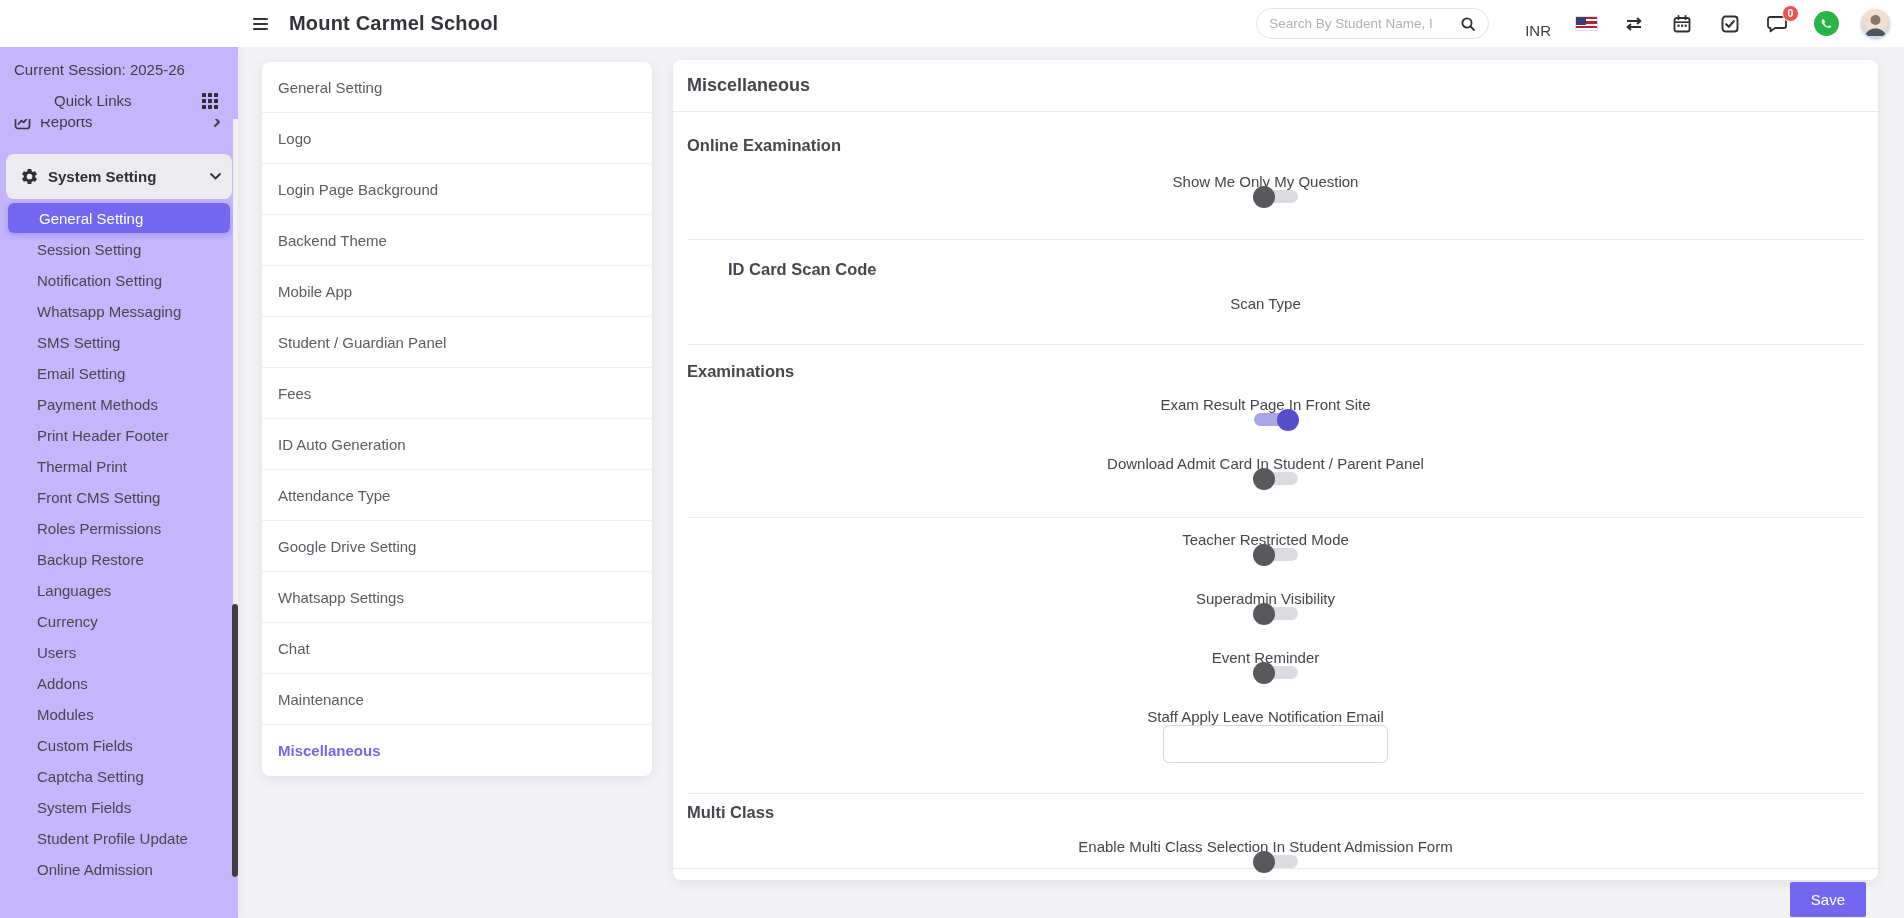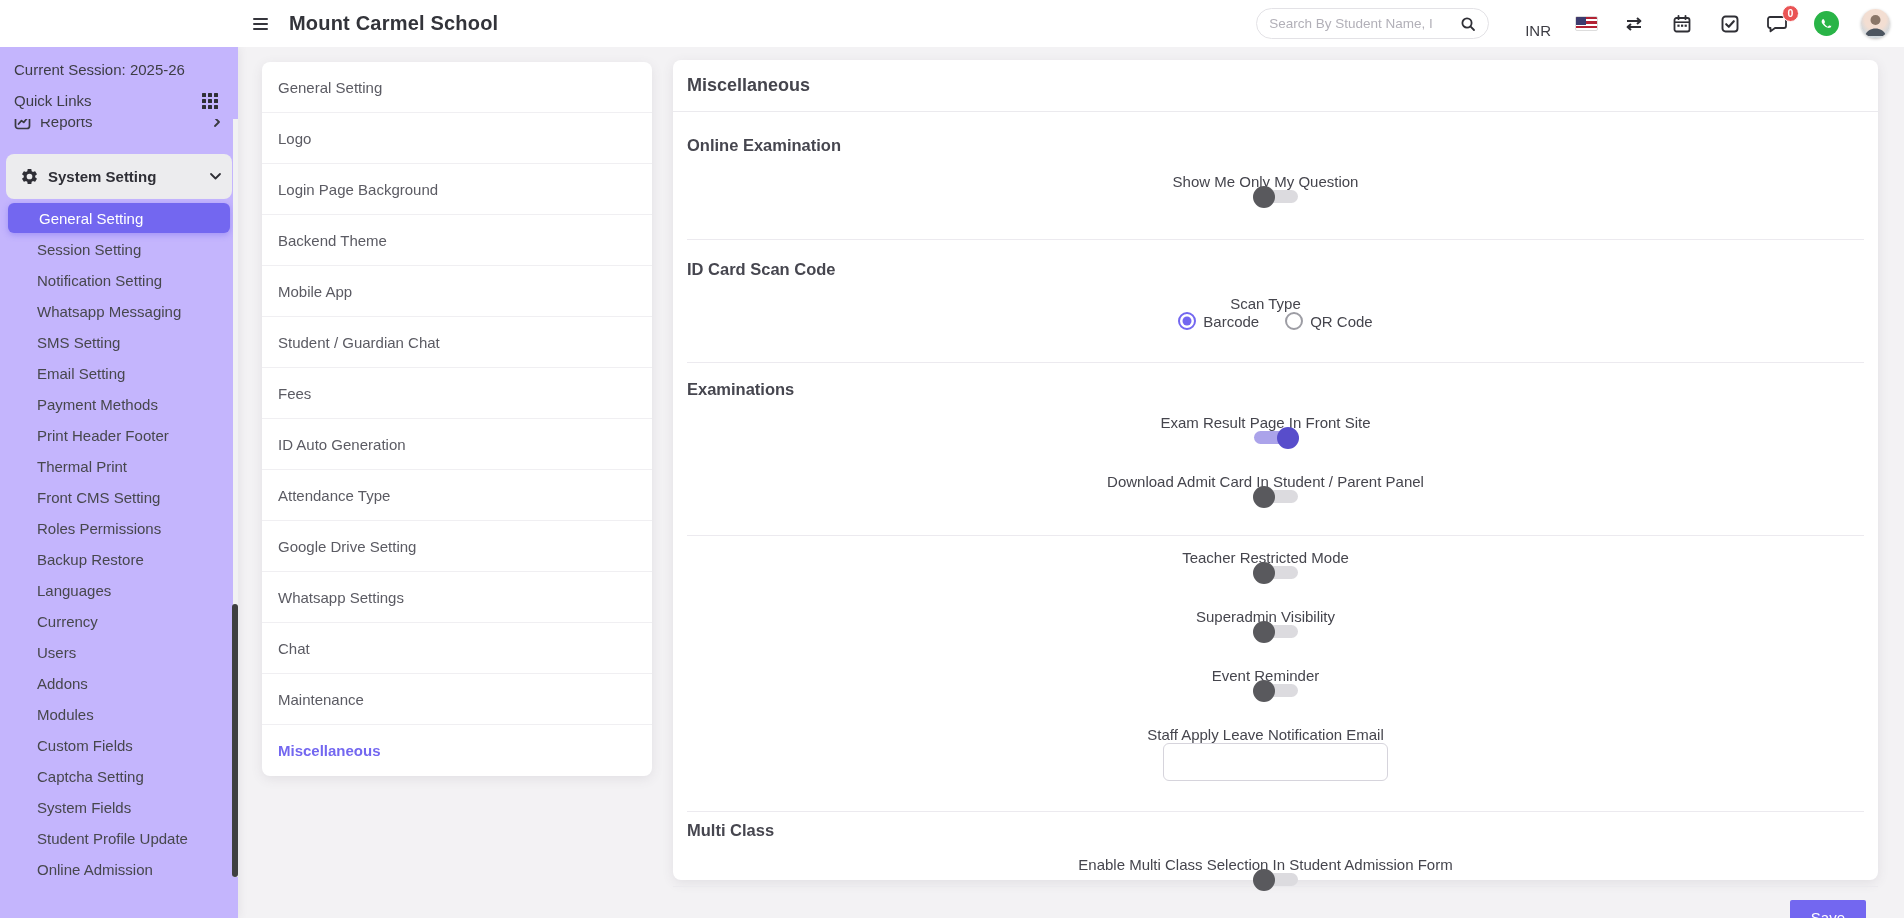--- a/index.html
+++ b/index.html
@@ -54,21 +54,21 @@
 
   
   .sidebar {
     position:absolute; left:0; top:47px; width:238px; height:871px;
     background:#c4b5fd;
     box-shadow:2px 0 8px rgba(75,70,92,.08);
     z-index:20;
     padding-top:8px;
   }
   .session-label { font-size:15px; color:#3d3d44; padding:6px 14px 0; }
-  .quicklinks-row { display:flex; align-items:center; justify-content:space-between; padding:14px 20px 10px 14px; }
+  .quicklinks-row { display:flex; align-items:center; justify-content:space-between; padding:14px 20px 10px 14px;margin-left:40px; }
   .quicklinks-label { font-size:15px; color:#3d3d44; }
   .grid-icon { display:grid; grid-template-columns:repeat(3,4px); grid-auto-rows:4px; gap:2px; cursor:pointer; }
   .grid-icon i { background:#2f2f35; border-radius:.5px; }
   .menu-scroll { position:relative; height:758px; overflow:hidden; padding:0 6px; }
   .menu-item-top {
     display:flex; align-items:center; gap:9px;
     padding:10px 10px 10px 8px; margin-top:-16px;
     font-size:15px; font-weight:500; color:#3d3d44; cursor:pointer;
   }
   .menu-item-top .grow { flex:1; }
@@ -116,21 +116,21 @@
   }
   .card-header { padding:15px 14px; border-bottom:1px solid #ebeaee; }
   .card-title { font-size:18px; color:#45454d; }
   .card-body { flex:1; padding:0 14px; }
   .section-title { font-size:16.5px; color:#46464f; }
   .setting-row { display:flex; align-items:center;flex-direction:column; }
   .setting-row .label { flex:0 0 42.3%; font-size:15px; color:#45454d; padding-right:20px; }
   .control { flex:1; display:flex; align-items:center; }
   .divider { border-top:1px solid #eceaef; }
 
-  .mt24 { margin-top:24px; } .mt20 { margin-top:20px; } .mt18 { margin-top:18px; }
+  .mt24 { margin-top:24px; } .mt20 { margin-top:20px;margin-left:41px; } .mt18 { margin-top:18px; }
   .mt16 { margin-top:16px; } .mt15 { margin-top:15px; } .mt21 { margin-top:29px; }
   .mt32 { margin-top:32px; } .mt36 { margin-top:36px; } .mt30 { margin-top:30px; }
   .mt13 { margin-top:13px; } .mt9  { margin-top:9px; }  .mt17 { margin-top:17px; }
 
   
   .toggle { position:relative; width:44px; height:13px; border-radius:7px; cursor:pointer; }
   .toggle .knob { position:absolute; top:50%; transform:translateY(-50%); width:22px; height:22px; border-radius:50%; }
   .toggle.off { background:#dcdbdf; }
   .toggle.off .knob { left:-1px; background:#59595d; }
   .toggle.on { background:#aba3ea; }
@@ -305,21 +305,21 @@
     <div class="sb-thumb"></div>
   </div>
 </nav>
 
 <ul class="settings-nav">
   <li>General Setting</li>
   <li>Logo</li>
   <li>Login Page Background</li>
   <li>Backend Theme</li>
   <li>Mobile App</li>
-  <li>Student / Guardian Chat</li>
+  <li>Student / Guardian Panel</li>
   <li>Fees</li>
   <li>ID Auto Generation</li>
   <li>Attendance Type</li>
   <li>Google Drive Setting</li>
   <li>Whatsapp Settings</li>
   <li>Chat</li>
   <li>Maintenance</li>
   <li class="active">Miscellaneous</li>
 </ul>
 
@@ -338,32 +338,20 @@
             <span class="knob"></span>
           </div>
       </div>
     </div>
 
     <div class="divider mt36"></div>
 
     <h3 class="section-title mt20">ID Card Scan Code</h3>
     <div class="setting-row mt16">
       <div class="label">Scan Type</div>
-      <div class="control">
-        <div class="radio-group">
-          <label class="radio-opt">
-            <span class="radio sel"></span>
-            <span>Barcode</span>
-          </label>
-          <label class="radio-opt">
-            <span class="radio unsel"></span>
-            <span>QR Code</span>
-          </label>
-        </div>
-      </div>
     </div>
 
     <div class="divider mt32"></div>
 
     <h3 class="section-title mt17">Examinations</h3>
     <div class="setting-row mt15">
       <div class="label">Exam Result Page In Front Site</div>
       <div class="control">
         <div class="toggle on">
             <span class="knob"></span>

